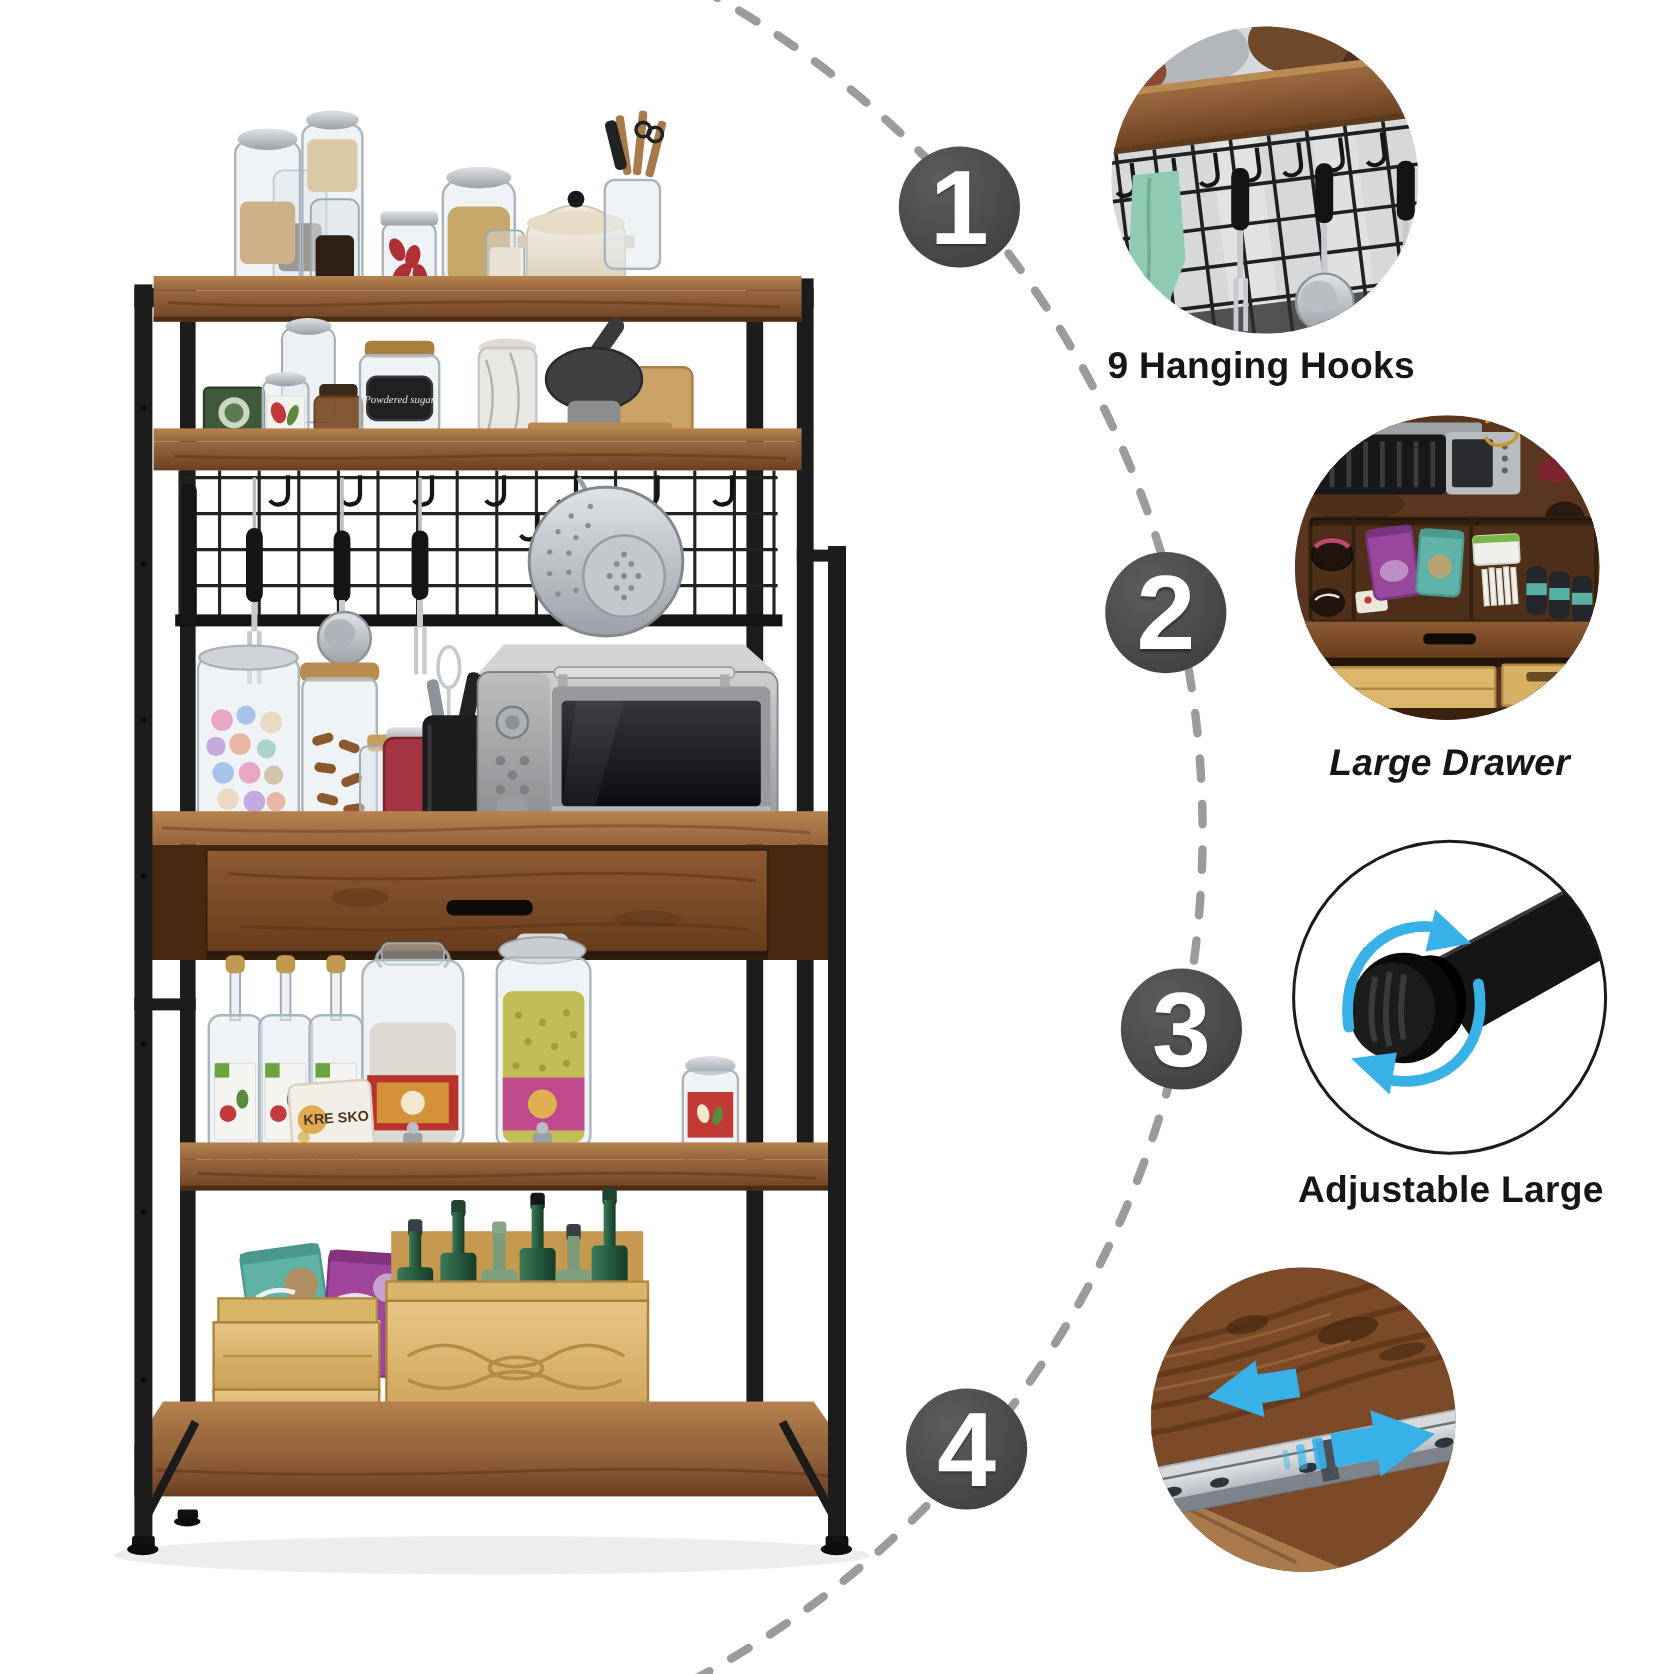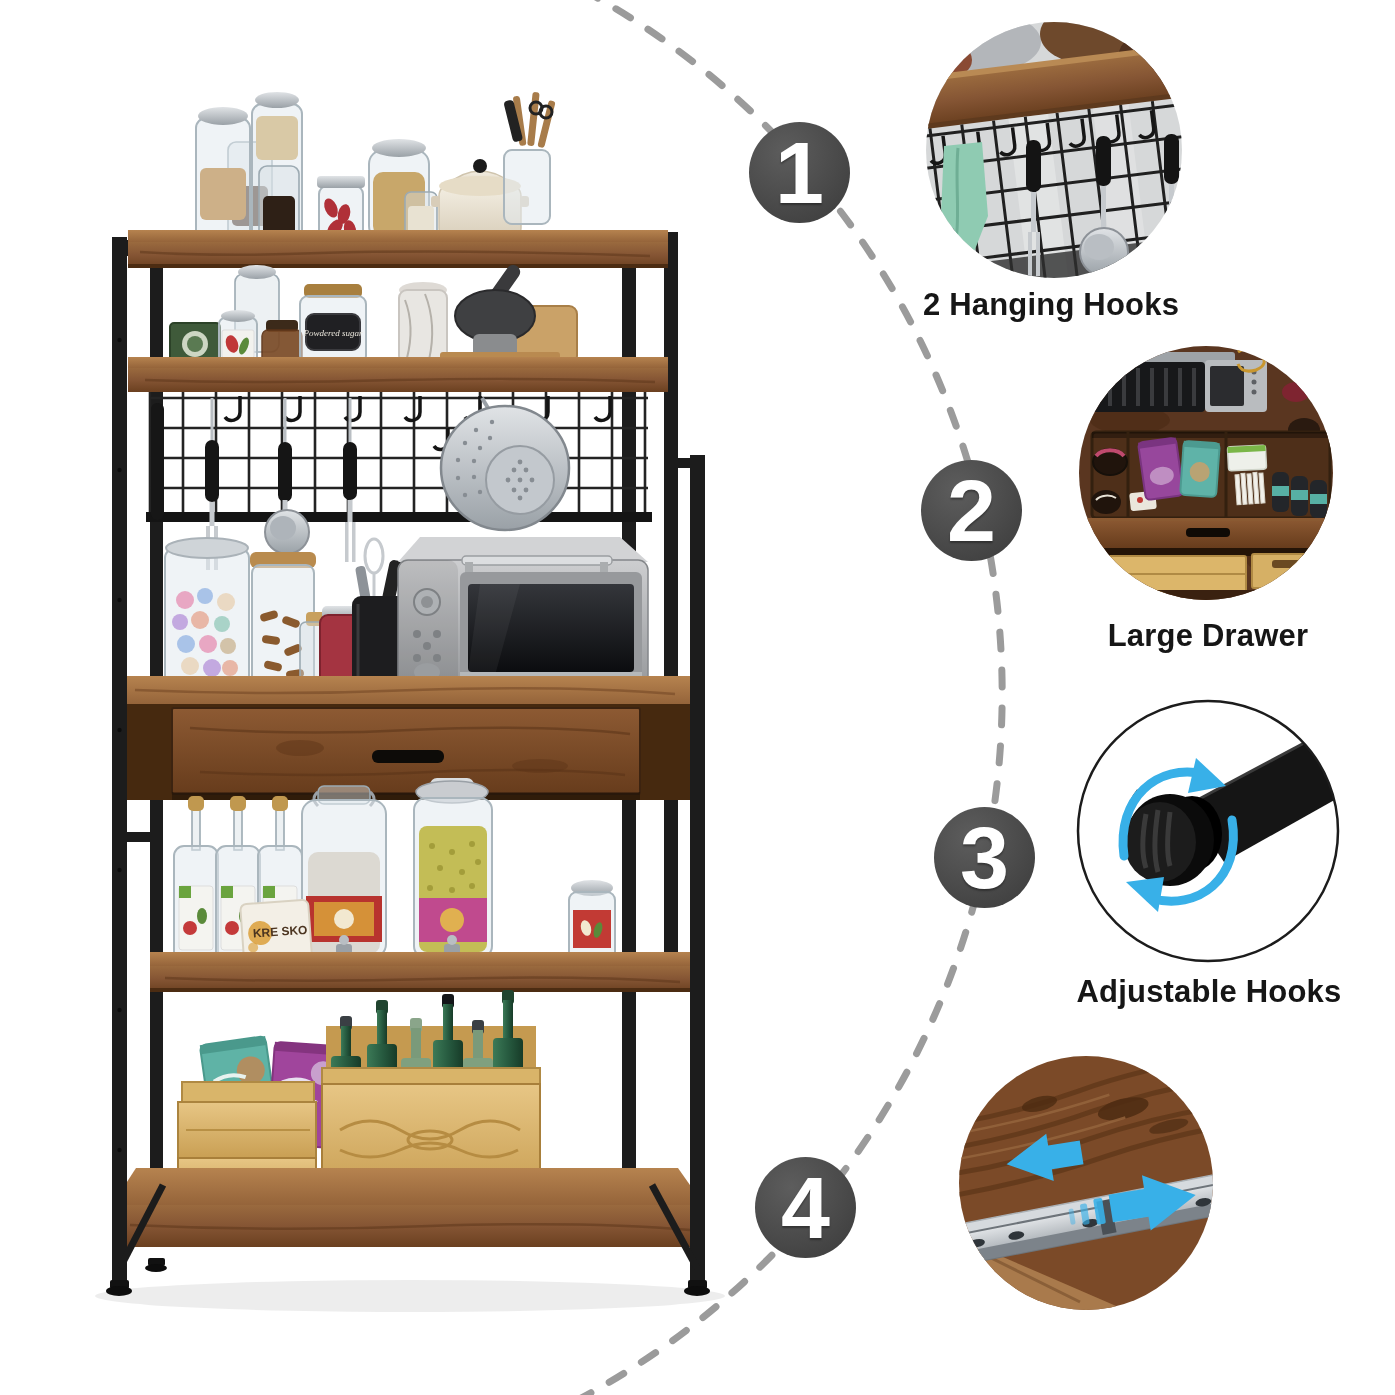--- a/index.html
+++ b/index.html
@@ -660,17 +660,17 @@
 <div class="badge" style="left:921px;top:460px;">
   <span>2</span>
 </div>
 <div class="badge" style="left:934px;top:807px;">
   <span>3</span>
 </div>
 <div class="badge" style="left:755px;top:1157px;">
   <span>4</span>
 </div>
 
-<div class="feature-label" style="left:1051px;top:287px;">2 Hanging Hooks</div>
-<div class="feature-label" style="left:1208px;top:618px;">Large Drawer</div>
-<div class="feature-label" style="left:1209px;top:974px;">Adjustable Hooks</div>
+<div class="feature-label" style="left:1051px;top:287px;">9 Hanging Hooks</div>
+<div class="feature-label" style="left:1208px;top:618px;font-style:italic;">Large Drawer</div>
+<div class="feature-label" style="left:1209px;top:974px;">Adjustable Large</div>
 
 </div>
 
 </body></html>

